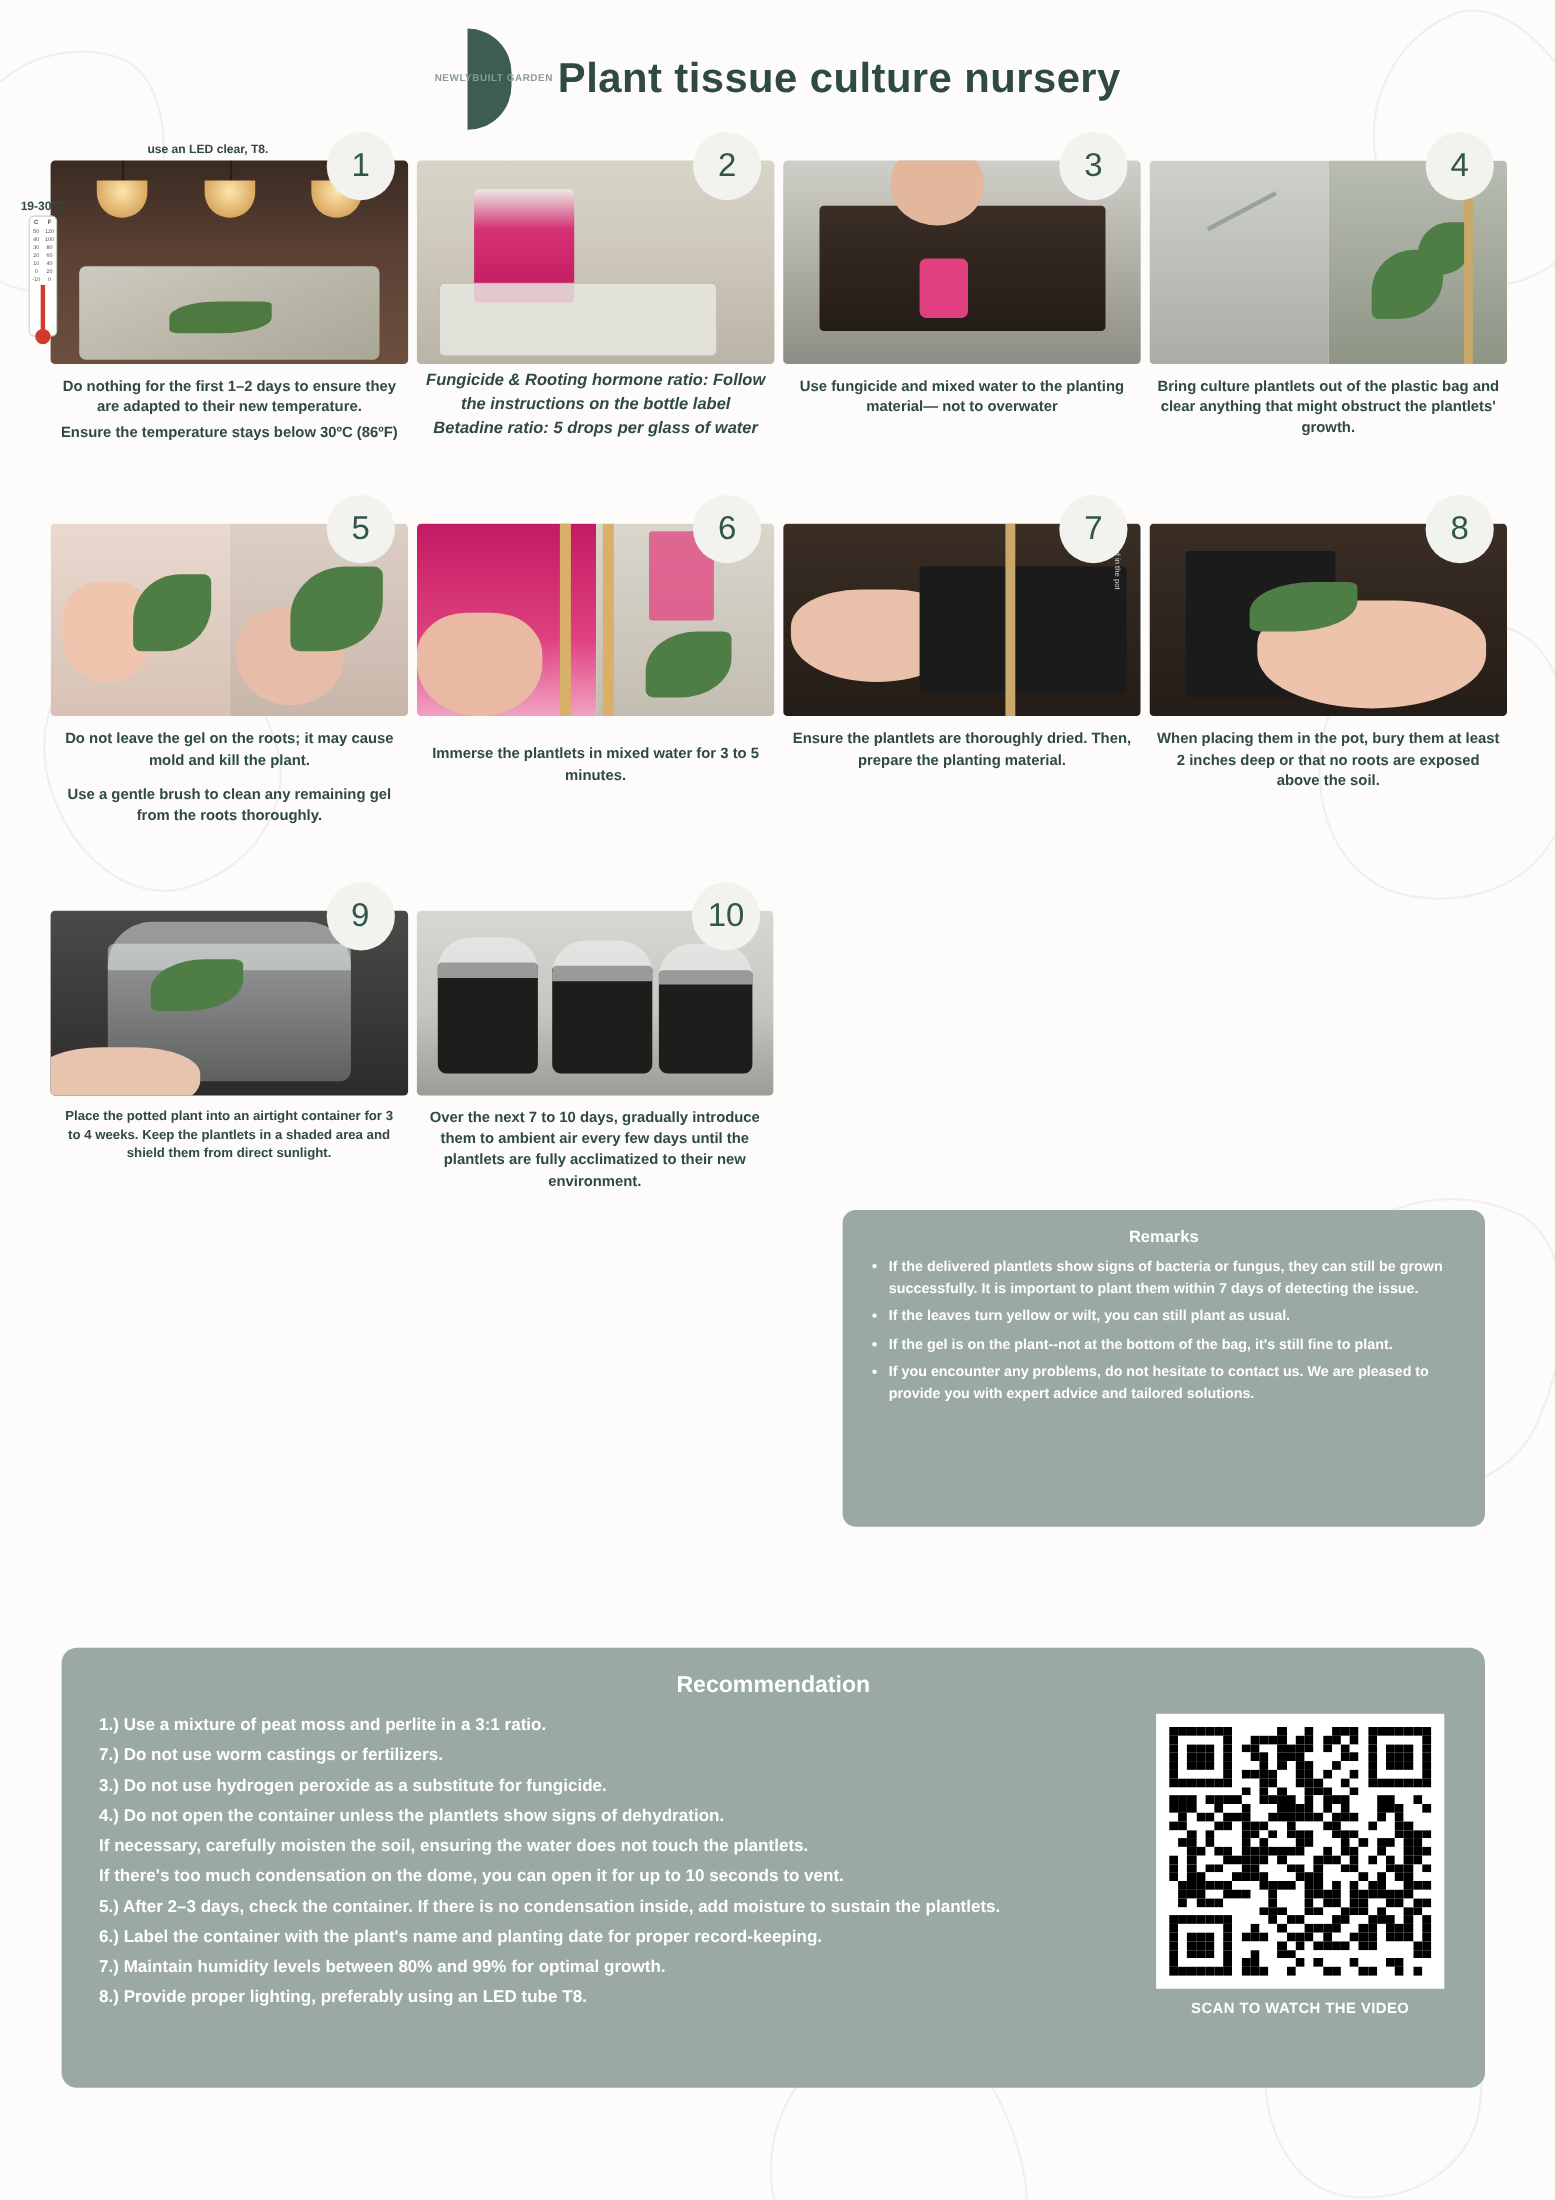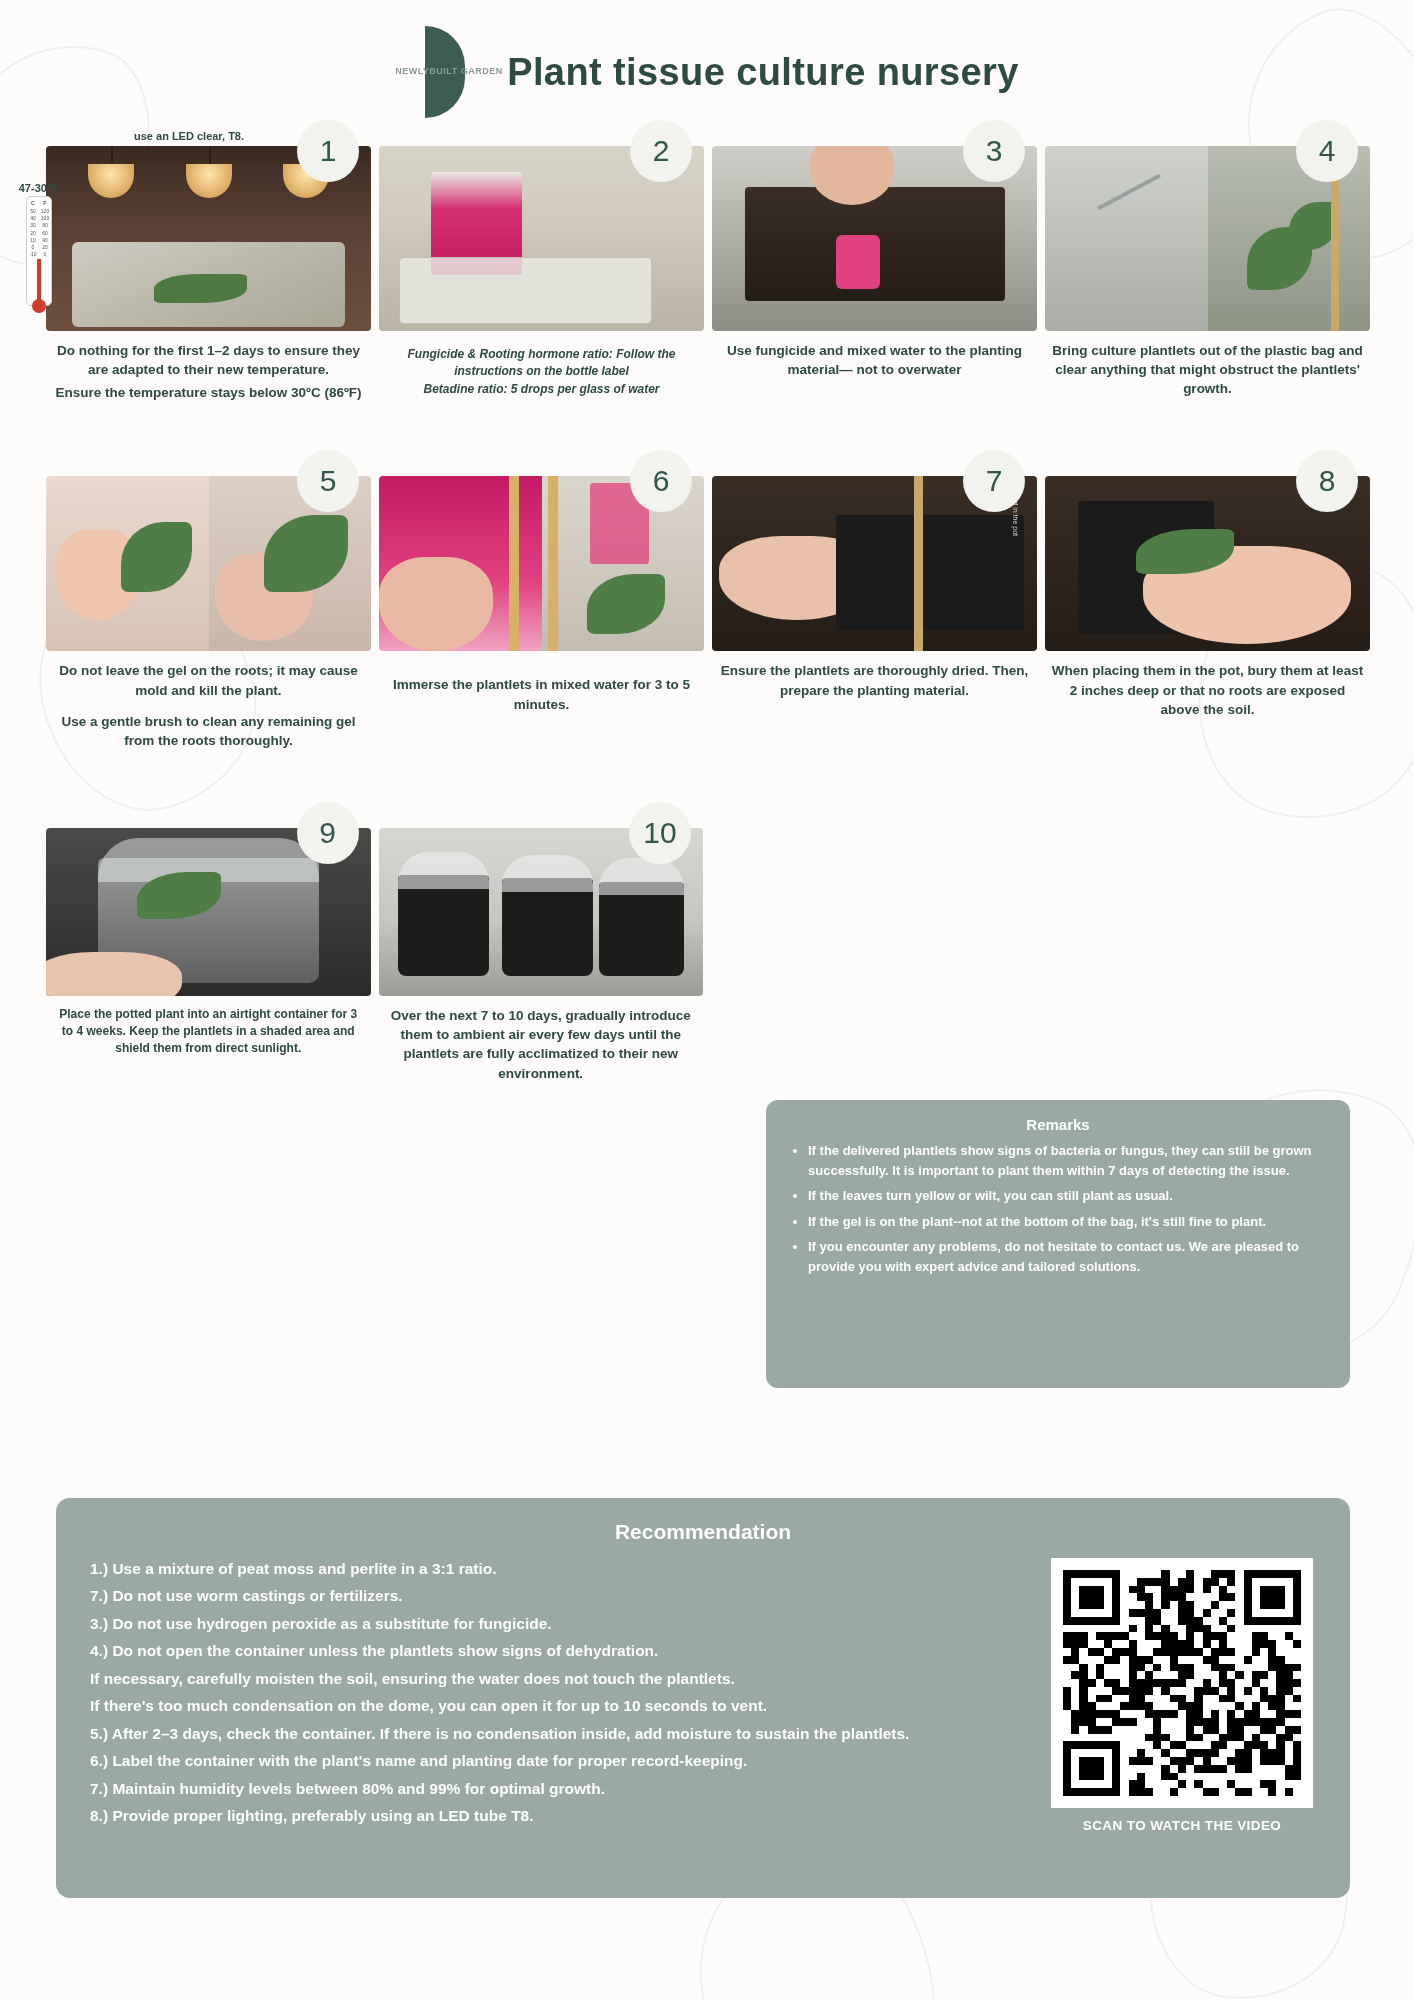--- a/index.html
+++ b/index.html
@@ -66,21 +66,21 @@
   .badge {
     position:absolute; right:12px; top:-26px;
     width:62px; height:62px; border-radius:50%;
     background:#f2f3ef;
     display:flex; align-items:center; justify-content:center;
     font-size:30px; color:#33564b; font-weight:400;
     z-index:3;
   }
   .cap { text-align:center; font-size:13.5px; line-height:1.42; margin-top:10px; padding:0 6px; color:#2f4a42; font-weight:bold; }
   .cap.sm { font-size:12px; }
-  .sub { text-align:center; font-size:12px; font-style:italic; line-height:1.45; margin-top:15px; padding:0 4px; color:#2f4a42; font-weight:bold; }
+  .sub { text-align:center; font-size:15px; font-style:italic; line-height:1.45; margin-top:4px; padding:0 4px; color:#2f4a42; font-weight:bold; }
 
   
   .annot-led {
     position:absolute; left:88px; top:-16px; font-size:11px; color:#2f4a42; font-weight:bold;
   }
   .thermo { position:absolute; left:-30px; top:36px; width:46px; text-align:center; }
   .thermo .t-label { font-size:11px; font-weight:bold; color:#2f4a42; margin-bottom:2px; }
   .thermo .t-body {
     width:26px; height:110px; margin:0 auto; background:#fff;
     border:1px solid #c9cfc9; border-radius:5px; position:relative;
@@ -193,21 +193,21 @@
             <div class="lampcord" style="left:50%;"></div>
               <div class="lampbulb" style="left:calc(50% - 23px);"></div>
             <div class="lampcord" style="left:80%;"></div>
               <div class="lampbulb" style="left:calc(80% - 23px);"></div>
             <div class="baggy">
                 <div class="grn"></div>
               </div>
           </div>
         </div>
         <div class="thermo">
-          <div class="t-label">47-30°C</div>
+          <div class="t-label">19-30°C</div>
           <div class="t-body">
             <div class="t-col">
               <b>C</b>50<br>40<br>30<br>20<br>10<br>0<br>-10
             </div>
             <div class="t-col">
               <b>F</b>120<br>100<br>80<br>60<br>40<br>20<br>0
             </div>
             <div class="merc"></div>
             <div class="bulb"></div>
           </div>

